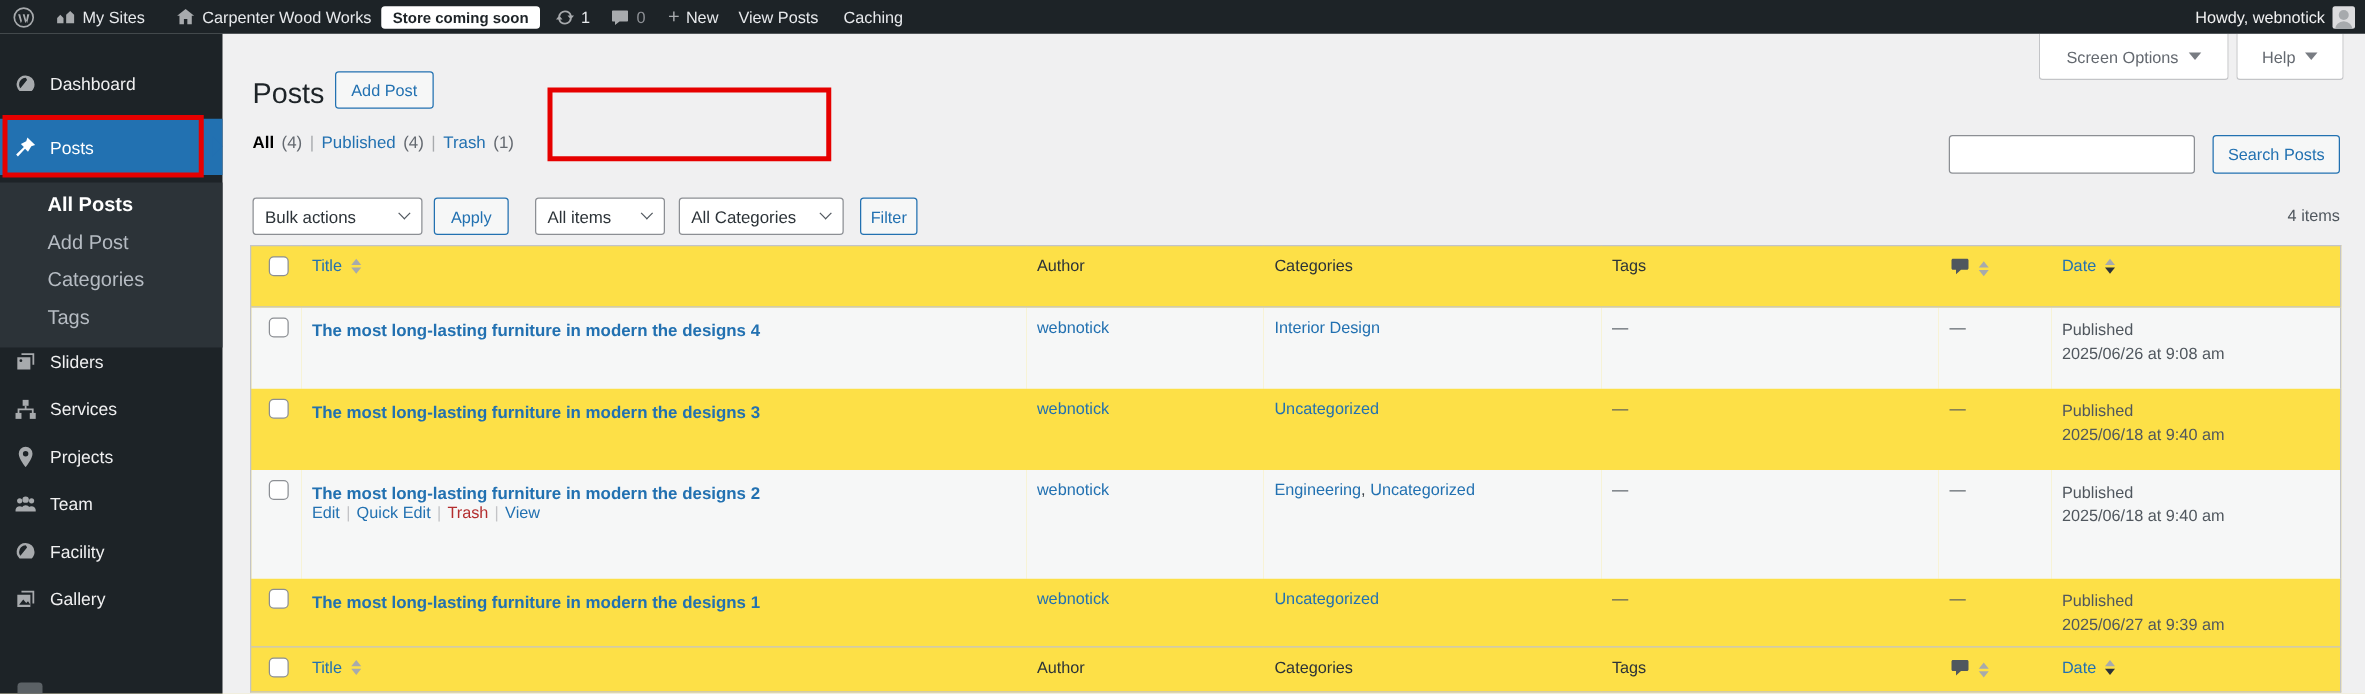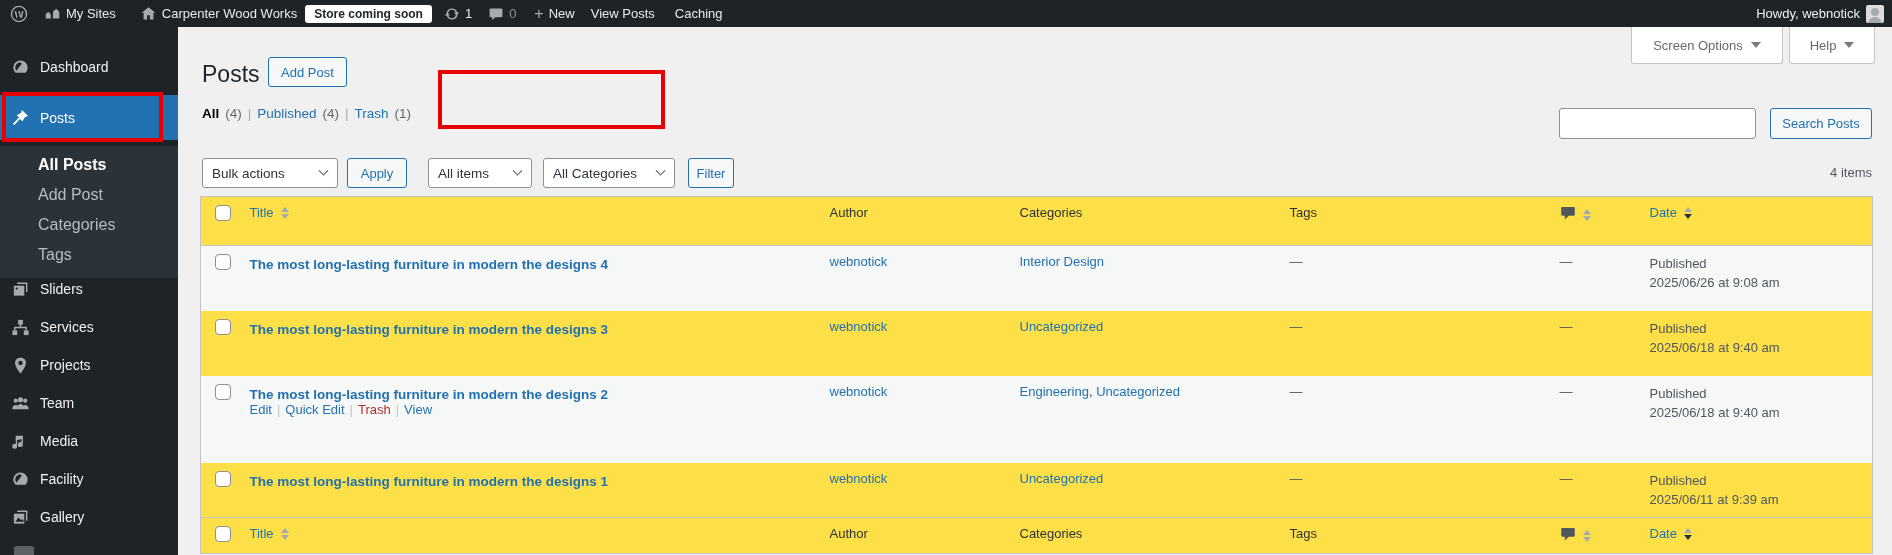--- a/index.html
+++ b/index.html
@@ -219,29 +219,20 @@
             <circle cx="15" cy="7" r="2.2" fill="currentColor"></circle>
             <circle cx="10" cy="6" r="2.7" fill="currentColor"></circle>
             <path fill="currentColor" d="M1.5 15c0-2 1.6-3.5 3.5-3.5S8.5 13 8.5 15v1h-7zM11.5 15c0-2 1.6-3.5 3.5-3.5s3.5 1.5 3.5 3.5v1h-7zM6.3 16v-1.2c0-1.5.8-2.9 2-3.7a3.7 3.7 0 0 1 5.4 3.3V16z"></path>
           </svg>
       </span>
       <span>Team</span>
     </div>
     <div class="menu-item">
       <span class="mi-icon">
         <svg width="19" height="19" viewBox="0 0 20 20">
-            <path fill="currentColor" d="M2 3h9v9.2a2.6 2.6 0 1 1-1.5-2.3V6.5L5 7.5V14a2.6 2.6 0 1 1-1.5-2.3V3z" transform="translate(1.5 1)"></path>
-            <path fill="currentColor" d="M3.5 4.5 11 3v2L3.5 6.6z" transform="translate(1.5 1)"></path>
-          </svg>
-      </span>
-      <span>Media</span>
-    </div>
-    <div class="menu-item">
-      <span class="mi-icon">
-        <svg width="19" height="19" viewBox="0 0 20 20">
             <path fill="currentColor" d="M10 2.5a7.5 7.5 0 0 1 7.5 7.5c0 2.2-.9 4.1-2.4 5.5H4.9A7.5 7.5 0 0 1 10 2.5zm0 2A5.5 5.5 0 0 0 4.5 10c0 1.2.4 2.4 1.1 3.3l5.6-6.9A5.4 5.4 0 0 0 10 4.5zm4.4 2.2-4 5a1.5 1.5 0 1 1-1.2-.9l4-5c.5.3.9.6 1.2.9z"></path>
           </svg>
       </span>
       <span>Facility</span>
     </div>
     <div class="menu-item">
       <span class="mi-icon">
         <svg width="19" height="19" viewBox="0 0 20 20">
             <path fill="none" stroke="currentColor" stroke-width="1.5" d="M6.5 3.5h10v10"></path>
             <path fill="currentColor" d="M3 6h11v10.5H3z"></path>
@@ -385,21 +376,21 @@
       </tr>
       <tr class="row-4">
         <td><span class="checkbox"></span></td>
         <td><span class="row-title">The most long-lasting furniture in modern the designs 1</span></td>
         <td><span class="cell-link">webnotick</span></td>
         <td><span class="cell-link">Uncategorized</span></td>
         <td><span class="dash">—</span></td>
         <td><span class="dash">—</span></td>
         <td class="date-cell">
             <div>Published</div>
-            <div>2025/06/11 at 9:39 am</div>
+            <div>2025/06/27 at 9:39 am</div>
           </td>
       </tr>
     </tbody>
     <tfoot>
       <tr class="foot-row head-row">
         <th><span class="checkbox"></span></th>
         <th><span class="col-label">
               <span>Title</span>
               <span class="sorting-indicator">
                 <span class="arr up"></span>

